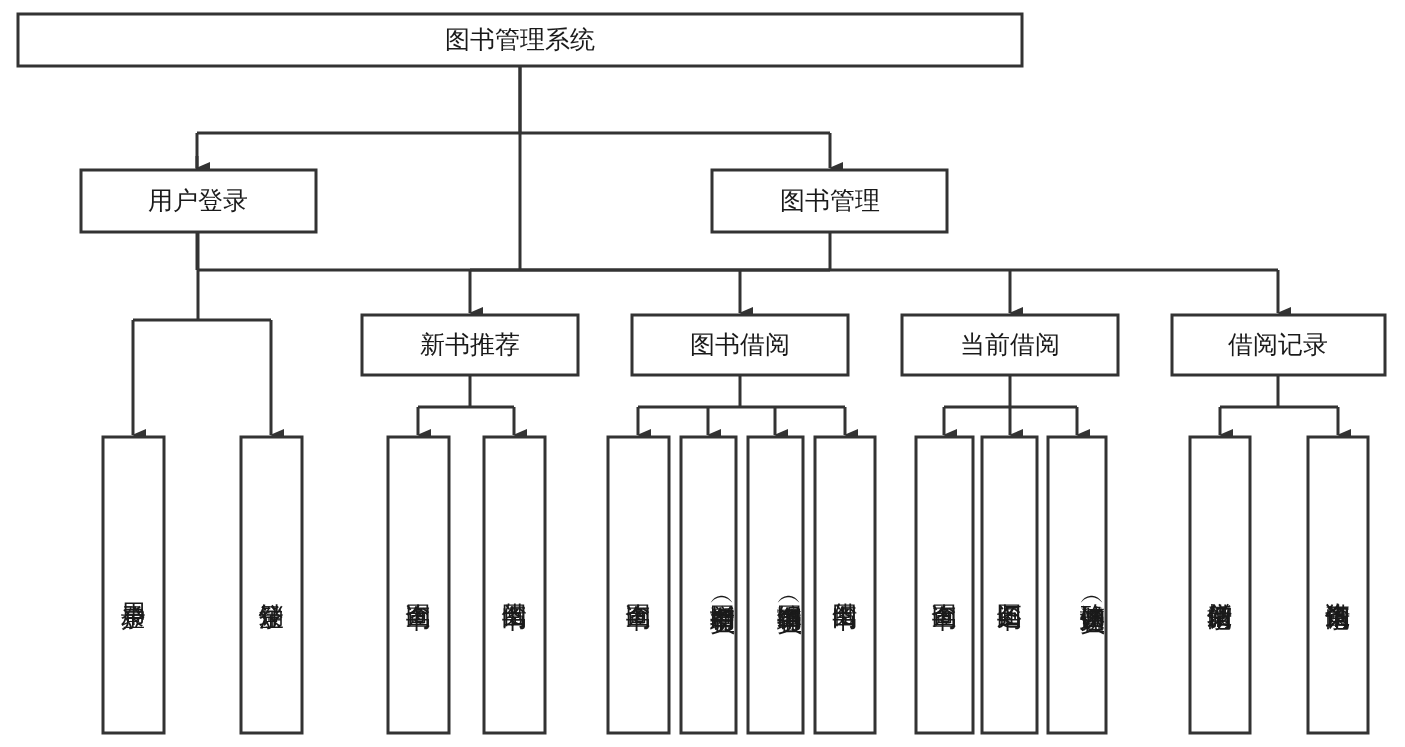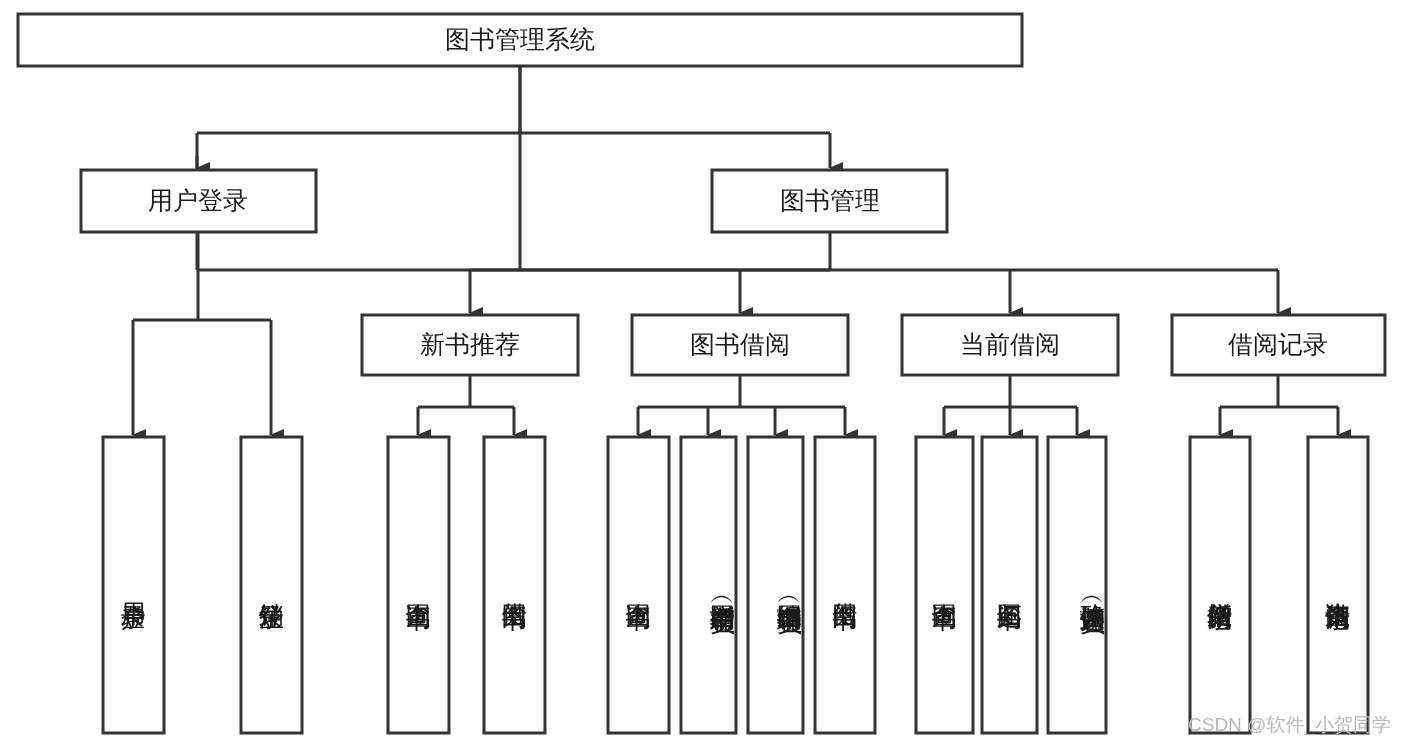--- a/index.html
+++ b/index.html
@@ -210,14 +210,13 @@
   <div class="vlabel" style="left:748px; top:437px; width:55px; height:296px; align-items:flex-start; padding-top:6px; box-sizing:border-box;">编辑图书（管理员）</div>
   <div class="vlabel" style="left:815px; top:437px; width:60px; height:296px;">借阅图书</div>
 
   <div class="vlabel" style="left:916px; top:437px; width:57px; height:296px;">查询图书</div>
   <div class="vlabel" style="left:982px; top:437px; width:55px; height:296px;">归还图书</div>
   <div class="vlabel" style="left:1048px; top:437px; width:58px; height:296px; align-items:flex-start; padding-top:6px; box-sizing:border-box;">确认归还（管理员）</div>
 
   <div class="vlabel" style="left:1190px; top:437px; width:60px; height:296px;">新增借阅记录</div>
   <div class="vlabel" style="left:1308px; top:437px; width:60px; height:296px;">查询借阅记录</div>
 
-  <div class="watermark">CSDN @软件_小贺同学</div>
 </div>
 
 </body></html>

